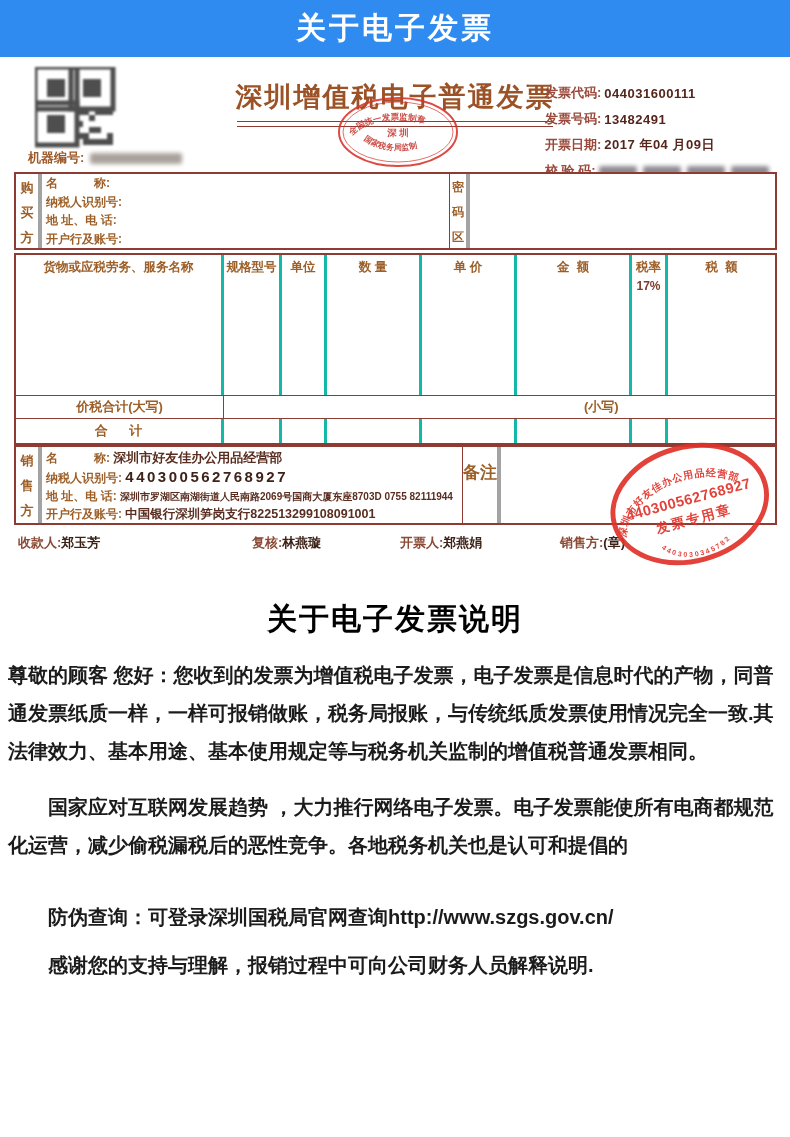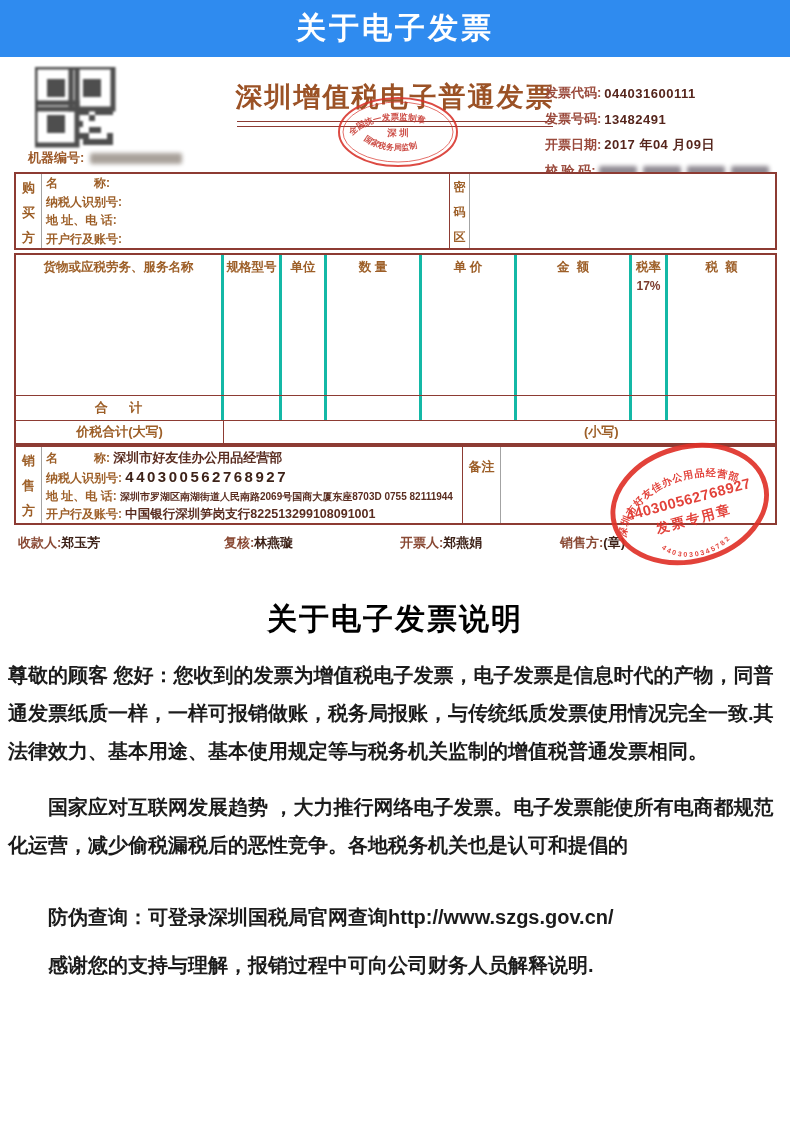--- a/index.html
+++ b/index.html
@@ -36,21 +36,21 @@
   .mlab { color:#9a4a3c; font-weight:700; margin-right:3px; white-space:pre; }
   .mval { color:#55251c; font-weight:700; letter-spacing:.5px; }
   .checkbars { display:flex; gap:6px; }
 
   .tbl { position:absolute; left:14px; width:763px; border:2px solid #8d3b33; display:flex; background:#fff; }
   .buyer { top:115px; height:78px; }
   .items { top:196px; height:192px; flex-direction:column; }
   .seller { top:388px; height:80px; }
 
   .vcell {
-    width:26px; border-right:1px solid #a3a3a3; color:#9d5f28; font-weight:700;
+    width:26px; border-right:4px solid #a3a3a3; color:#9d5f28; font-weight:700;
     font-size:13px; text-align:center; word-break:break-all; line-height:25px; padding-top:1px;
   }
   .buyer-content { width:408px; border-right:1px solid #8d3b33; padding:1px 0 0 4px; }
   .buyer-content div { height:18.5px; font-size:12px; font-weight:700; color:#9d5f28; white-space:pre; }
   .pwdcell { width:20px; font-size:12px; line-height:25px; }
   .pwd-area { flex:1; }
   .annotation {
     position:absolute; left:114px; top:8px; width:300px; height:53px;
     border:2px solid #e02a20; background:#fff; display:flex; align-items:center;
   }
@@ -76,21 +76,21 @@
     color:#9d5f28; padding-left:360px; }
 
   .seller-content { width:421px; border-right:1px solid #8d3b33; padding:2px 0 0 4px; }
   .srow { display:flex; align-items:baseline; }
   .slab { font-size:12px; font-weight:700; color:#9d5f28; white-space:pre; flex:none; }
   .sval { color:#5a2d20; font-weight:700; }
   .srow1 { height:19px; } .srow1 .sval { font-size:13px; }
   .srow2 { height:20px; } .srow2 .sval { font-size:15px; letter-spacing:2.5px; color:#3d2218; }
   .srow3 { height:18px; } .srow3 .sval { font-size:10px; }
   .srow4 { height:19px; } .srow4 .sval { font-size:12.5px; }
-  .remarkcell { width:38px; font-size:13px; line-height:32px; padding-top:4px; }
+  .remarkcell { width:38px; font-size:17px; line-height:32px; padding-top:10px; }
   .remark-area { flex:1; }
 
   .signs { position:absolute; top:477px; left:0; width:790px; font-size:13px; font-weight:700; }
   .signs span.pair { position:absolute; white-space:nowrap; }
   .sg-lab { color:#8a4a35; } .sg-val { color:#3d2218; }
   .seal { position:absolute; left:606px; top:383px; transform:rotate(-15deg); opacity:.92; }
 
   
   .explain { position:absolute; top:585px; left:0; width:790px; padding:0 8px; color:#1b1b1b; }
   .explain h2 { text-align:center; font-size:30px; font-weight:700; margin-top:14px; letter-spacing:2px; color:#000; }
@@ -205,36 +205,36 @@
     <div class="row tbody">
       <div class="c1"></div>
       <div class="c2"></div>
       <div class="c3"></div>
       <div class="c4"></div>
       <div class="c5"></div>
       <div class="c6"></div>
       <div class="c7"></div>
       <div class="c8"></div>
     </div>
+    <div class="row sumrow">
+      <div class="sumlab">价税合计(大写)</div>
+      <div class="sumrest">
+        <span>(小写)</span>
+      </div>
+    </div>
     <div class="row trow">
       <div class="c1 sumword">合      计</div>
       <div class="c2"></div>
       <div class="c3"></div>
       <div class="c4"></div>
       <div class="c5"></div>
       <div class="c6"></div>
       <div class="c7"></div>
       <div class="c8"></div>
     </div>
-    <div class="row sumrow">
-      <div class="sumlab">价税合计(大写)</div>
-      <div class="sumrest">
-        <span>(小写)</span>
-      </div>
-    </div>
   </div>
 
   <div class="tbl seller">
     <div class="vcell">销售方</div>
     <div class="seller-content">
       <div class="srow srow1">
         <span class="slab">名　　　称: </span>
           <span class="sval">深圳市好友佳办公用品经营部</span>
       </div>
       <div class="srow srow2">
@@ -249,21 +249,21 @@
         <span class="slab">开户行及账号: </span>
           <span class="sval">中国银行深圳笋岗支行822513299108091001</span>
       </div>
     </div>
     <div class="vcell remarkcell">备注</div>
     <div class="remark-area"></div>
   </div>
 
   <div class="signs">
     <span class="pair" style="left:18px"><span class="sg-lab">收款人:</span><span class="sg-val">郑玉芳</span></span>
-    <span class="pair" style="left:224px"><span class="sg-lab">复核:</span><span class="sg-val">林燕璇</span></span>
+    <span class="pair" style="left:252px"><span class="sg-lab">复核:</span><span class="sg-val">林燕璇</span></span>
     <span class="pair" style="left:400px"><span class="sg-lab">开票人:</span><span class="sg-val">郑燕娟</span></span>
     <span class="pair" style="left:560px"><span class="sg-lab">销售方:</span><span class="sg-val">(章)</span></span>
   </div>
 
   <svg class="seal" width="168" height="130" viewBox="0 0 168 130">
     <defs>
       <path id="arcT2" d="M 13,82 A 72,52 0 0 1 155,82" fill="none"></path>
       <path id="arcB2" d="M 44,98 A 44,32 0 0 0 124,98" fill="none"></path>
     </defs>
     <ellipse cx="84" cy="64" rx="78" ry="57" fill="none" stroke="#e0322a" stroke-width="5"></ellipse>

